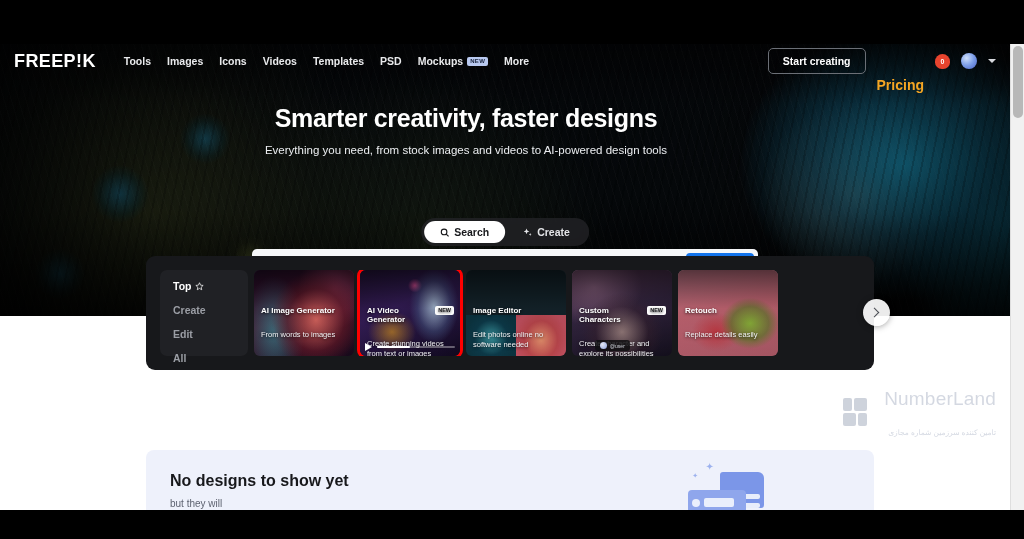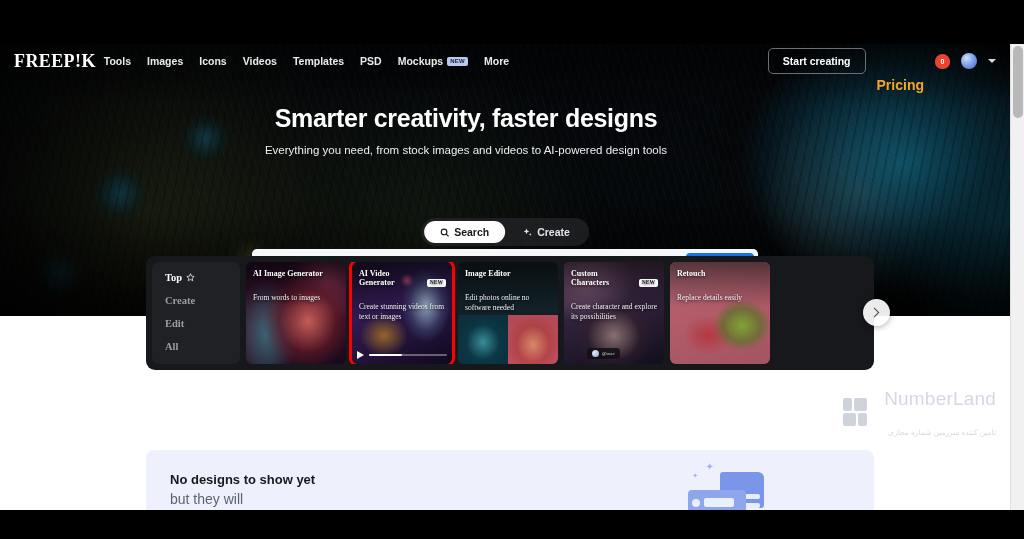--- a/index.html
+++ b/index.html
@@ -79,22 +79,22 @@
   
   .navbar {
     position: absolute; top: 0; left: 0;
     width: 1010px; height: 34px;
     display: flex; align-items: center;
     padding: 0 14px;
     z-index: 12;
   }
   .logo {
     font-size: 18px; font-weight: 700; color: #fff;
-    letter-spacing: .4px; margin-right: 8px;
-    font-family: Liberation Serif, serif;
+    letter-spacing: .4px; margin-right: 28px;
+    font-family: Liberation Sans, sans-serif;
   }
   .nav-links { display: flex; align-items: center; gap: 16px; }
   .nav-link {
     font-size: 10.5px; color: #e9eaec; font-weight: 600;
     white-space: nowrap; cursor: pointer;
     display: flex; align-items: center; gap: 4px;
   }
   .badge-new {
     background: #b9c9f0; color: #17223b;
     font-size: 6px; font-weight: 700; letter-spacing: .3px;
@@ -190,23 +190,22 @@
     font-family: "Liberation Sans", sans-serif;
   }
 
   
   .carousel {
     position: absolute; top: 212px; left: 146px;
     width: 728px; height: 114px;
     background: #17181b;
     border-radius: 9px;
     display: flex; align-items: stretch;
-    padding: 6px;
+    padding: 14px;
     z-index: 20;
-    font-family: Liberation Serif, serif;
   }
   .cat-list {
     width: 88px; flex-shrink: 0;
     background: #202125; border-radius: 7px;
     padding: 10px 0 10px 13px;
     display: flex; flex-direction: column; gap: 12px;
   }
   .cat {
     font-size: 10.5px; color: #9b9ea5; font-weight: 600; cursor: pointer;
     display: flex; align-items: center; gap: 4px;
@@ -219,22 +218,23 @@
   }
   .card {
     position: relative;
     width: 100px; flex-shrink: 0;
     border-radius: 6px; overflow: hidden;
     cursor: pointer;
   }
   .card-txt { position: absolute; top: 7px; left: 7px; right: 6px; z-index: 4; }
   .card-title {
     font-size: 8px; font-weight: 700; color: #fff;
-    display: flex; align-items: flex-end; gap: 4px;
+    display: flex; align-items: flex-start; gap: 4px;
     text-shadow: 0 1px 3px rgba(0,0,0,.75);
+    margin-top: 29px;
   }
   .card-desc {
     margin-top: 15px; font-size: 7.5px; color: #f0f1f3;
     line-height: 1.35; font-weight: 500;
     text-shadow: 0 1px 3px rgba(0,0,0,.75);
   }
   .card-badge {
     background: #fff; color: #17181b;
     font-size: 5.5px; font-weight: 700;
     padding: 1.5px 3px; border-radius: 2px; line-height: 1;
@@ -362,25 +362,25 @@
     cursor: pointer; display: flex; align-items: center; gap: 3px;
   }
   .empty-panel {
     position: absolute; top: 66px; left: 146px;
     width: 728px; height: 100px;
     background: #eef1fb; border-radius: 8px;
     overflow: hidden;
   }
   .empty-title {
     position: absolute; top: 22px; left: 24px;
-    font-size: 13px; font-weight: 700; color: #17181b;
+    font-size: 16px; font-weight: 700; color: #17181b;
   }
   .empty-sub {
-    position: absolute; top: 41px; left: 24px;
-    font-size: 14px; color: #5d6270;
+    position: absolute; top: 48px; left: 24px;
+    font-size: 10px; color: #5d6270;
   }
   .empty-art {
     position: absolute; right: 102px; top: 8px;
     width: 96px; height: 70px;
   }
   .ea-card-back {
     position: absolute; right: 8px; top: 14px;
     width: 44px; height: 36px;
     background: #7b96e8; border-radius: 3px 6px 3px 3px;
   }

